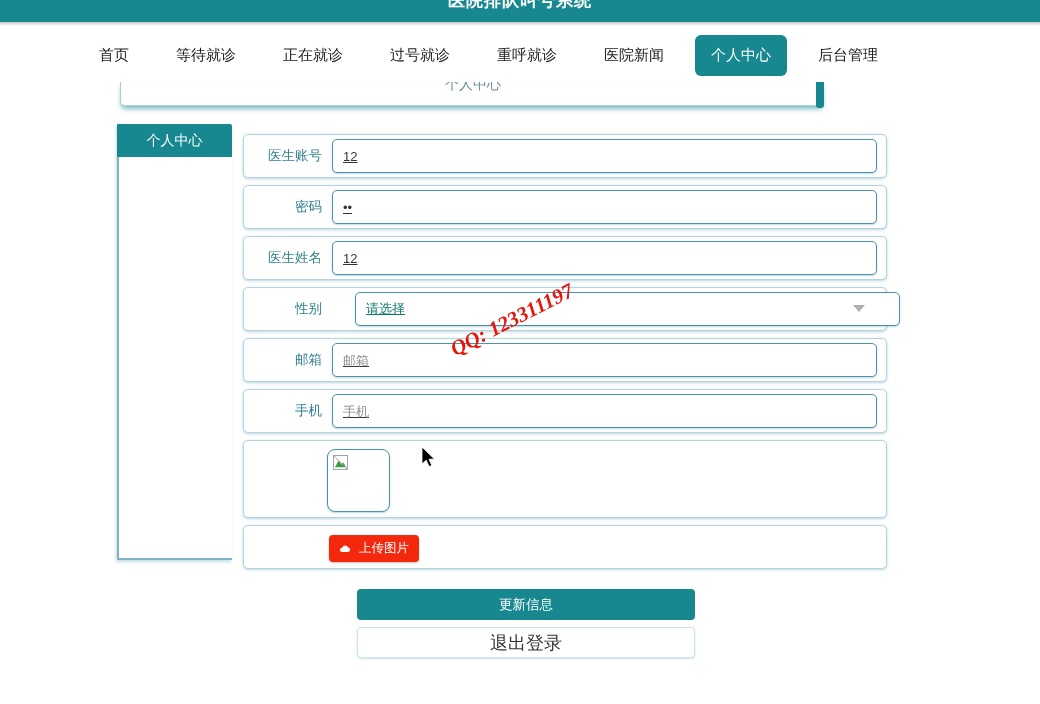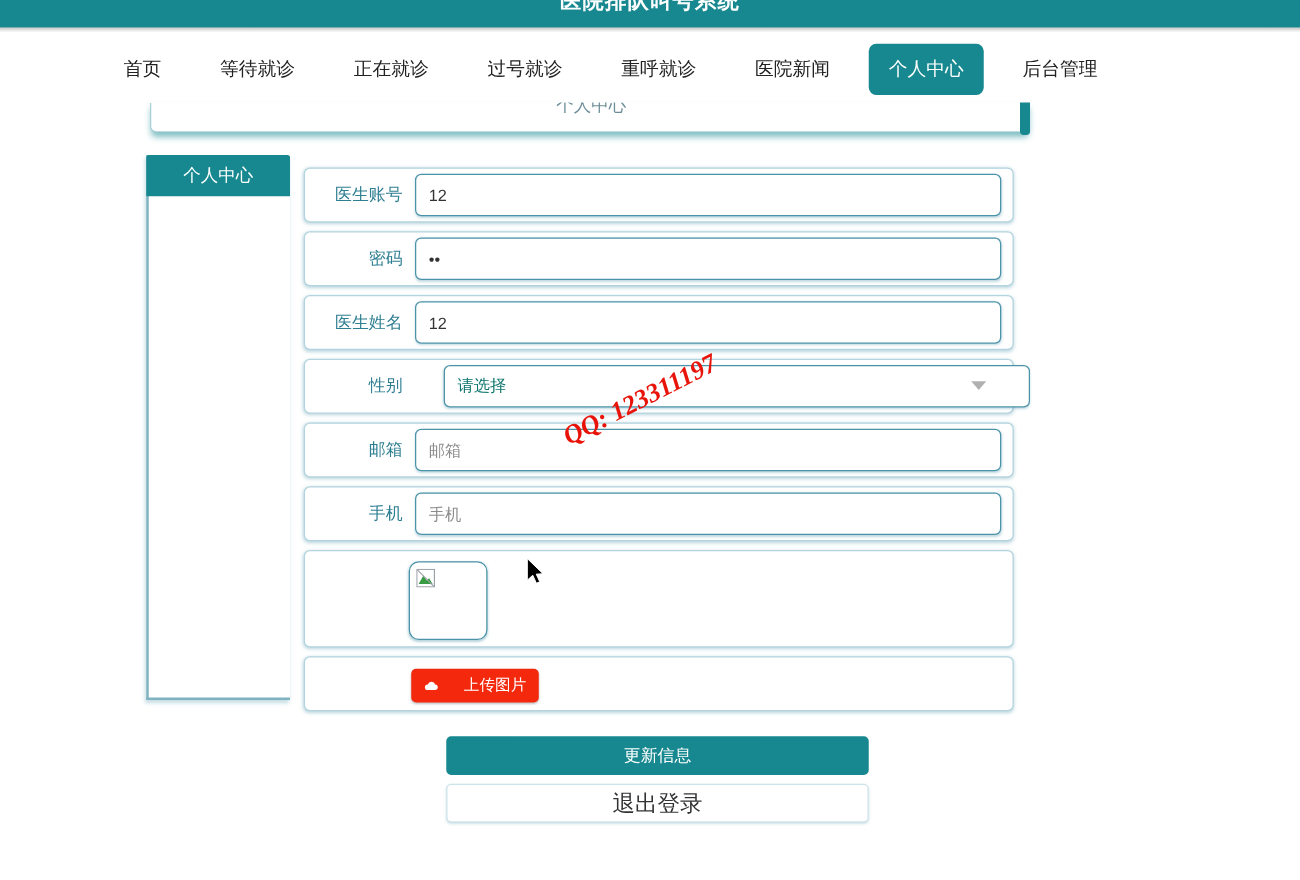--- a/index.html
+++ b/index.html
@@ -92,21 +92,21 @@
     font-size: 14px;
     display: flex; align-items: center; justify-content: center;
     border-radius: 2px 2px 0 0;
     cursor: pointer;
   }
 
   
   .form-area { position: absolute; left: 243px; top: 134px; width: 568px; }
   .form-row {
     position: relative;
-    width: 568px;
+    width: 644px;
     height: 44px;
     margin-bottom: 7px;
     background: #ffffff;
     border: 1px solid #b3d4de;
     border-radius: 5px;
     box-shadow: 0 1px 3px rgba(127,179,194,0.55);
     display: flex;
     align-items: center;
   }
   .form-label {
@@ -128,20 +128,21 @@
     height: 34px;
     border: 1px solid #4b93a8;
     border-radius: 5px;
     background: #ffffff;
     font-size: 13px;
     color: #333333;
     padding: 0 10px;
     font-family: "Liberation Sans", "DejaVu Sans", sans-serif;
     outline: none;
     box-shadow: 0 1px 2px rgba(75,147,168,0.35);
+    text-decoration: underline;
   }
   .field::placeholder { color: #8d8d8d; }
   .field.placeholderish { color: #0f766e; display:flex; align-items:center;margin-left:23px; }
   .select-caret {
     position: absolute; right: 12px; top: 13px;
     width: 0; height: 0;
     border-left: 6px solid transparent;
     border-right: 6px solid transparent;
     border-top: 7px solid #b0b0b0;
     pointer-events: none;
@@ -165,21 +166,21 @@
   
   .upload-btn {
     position: absolute; left: 85px; top: 9px;
     background: #f4280d;
     color: #ffffff;
     font-size: 12.5px;
     border: none;
     border-radius: 4px;
     height: 27px;
     padding: 0 10px;
-    display: flex; align-items: center; gap: 20px;
+    display: flex; align-items: center; gap: 8px;
     cursor: pointer;
     box-shadow: 0 1px 2px rgba(0,0,0,0.25);
     font-family: "Liberation Sans", "DejaVu Sans", sans-serif;
   }
   .cloud-icon { display:inline-block; width:12px; height:12px; }
 
   
   .btn-main {
     position: absolute; left: 357px; top: 589px;
     width: 338px; height: 31px;

